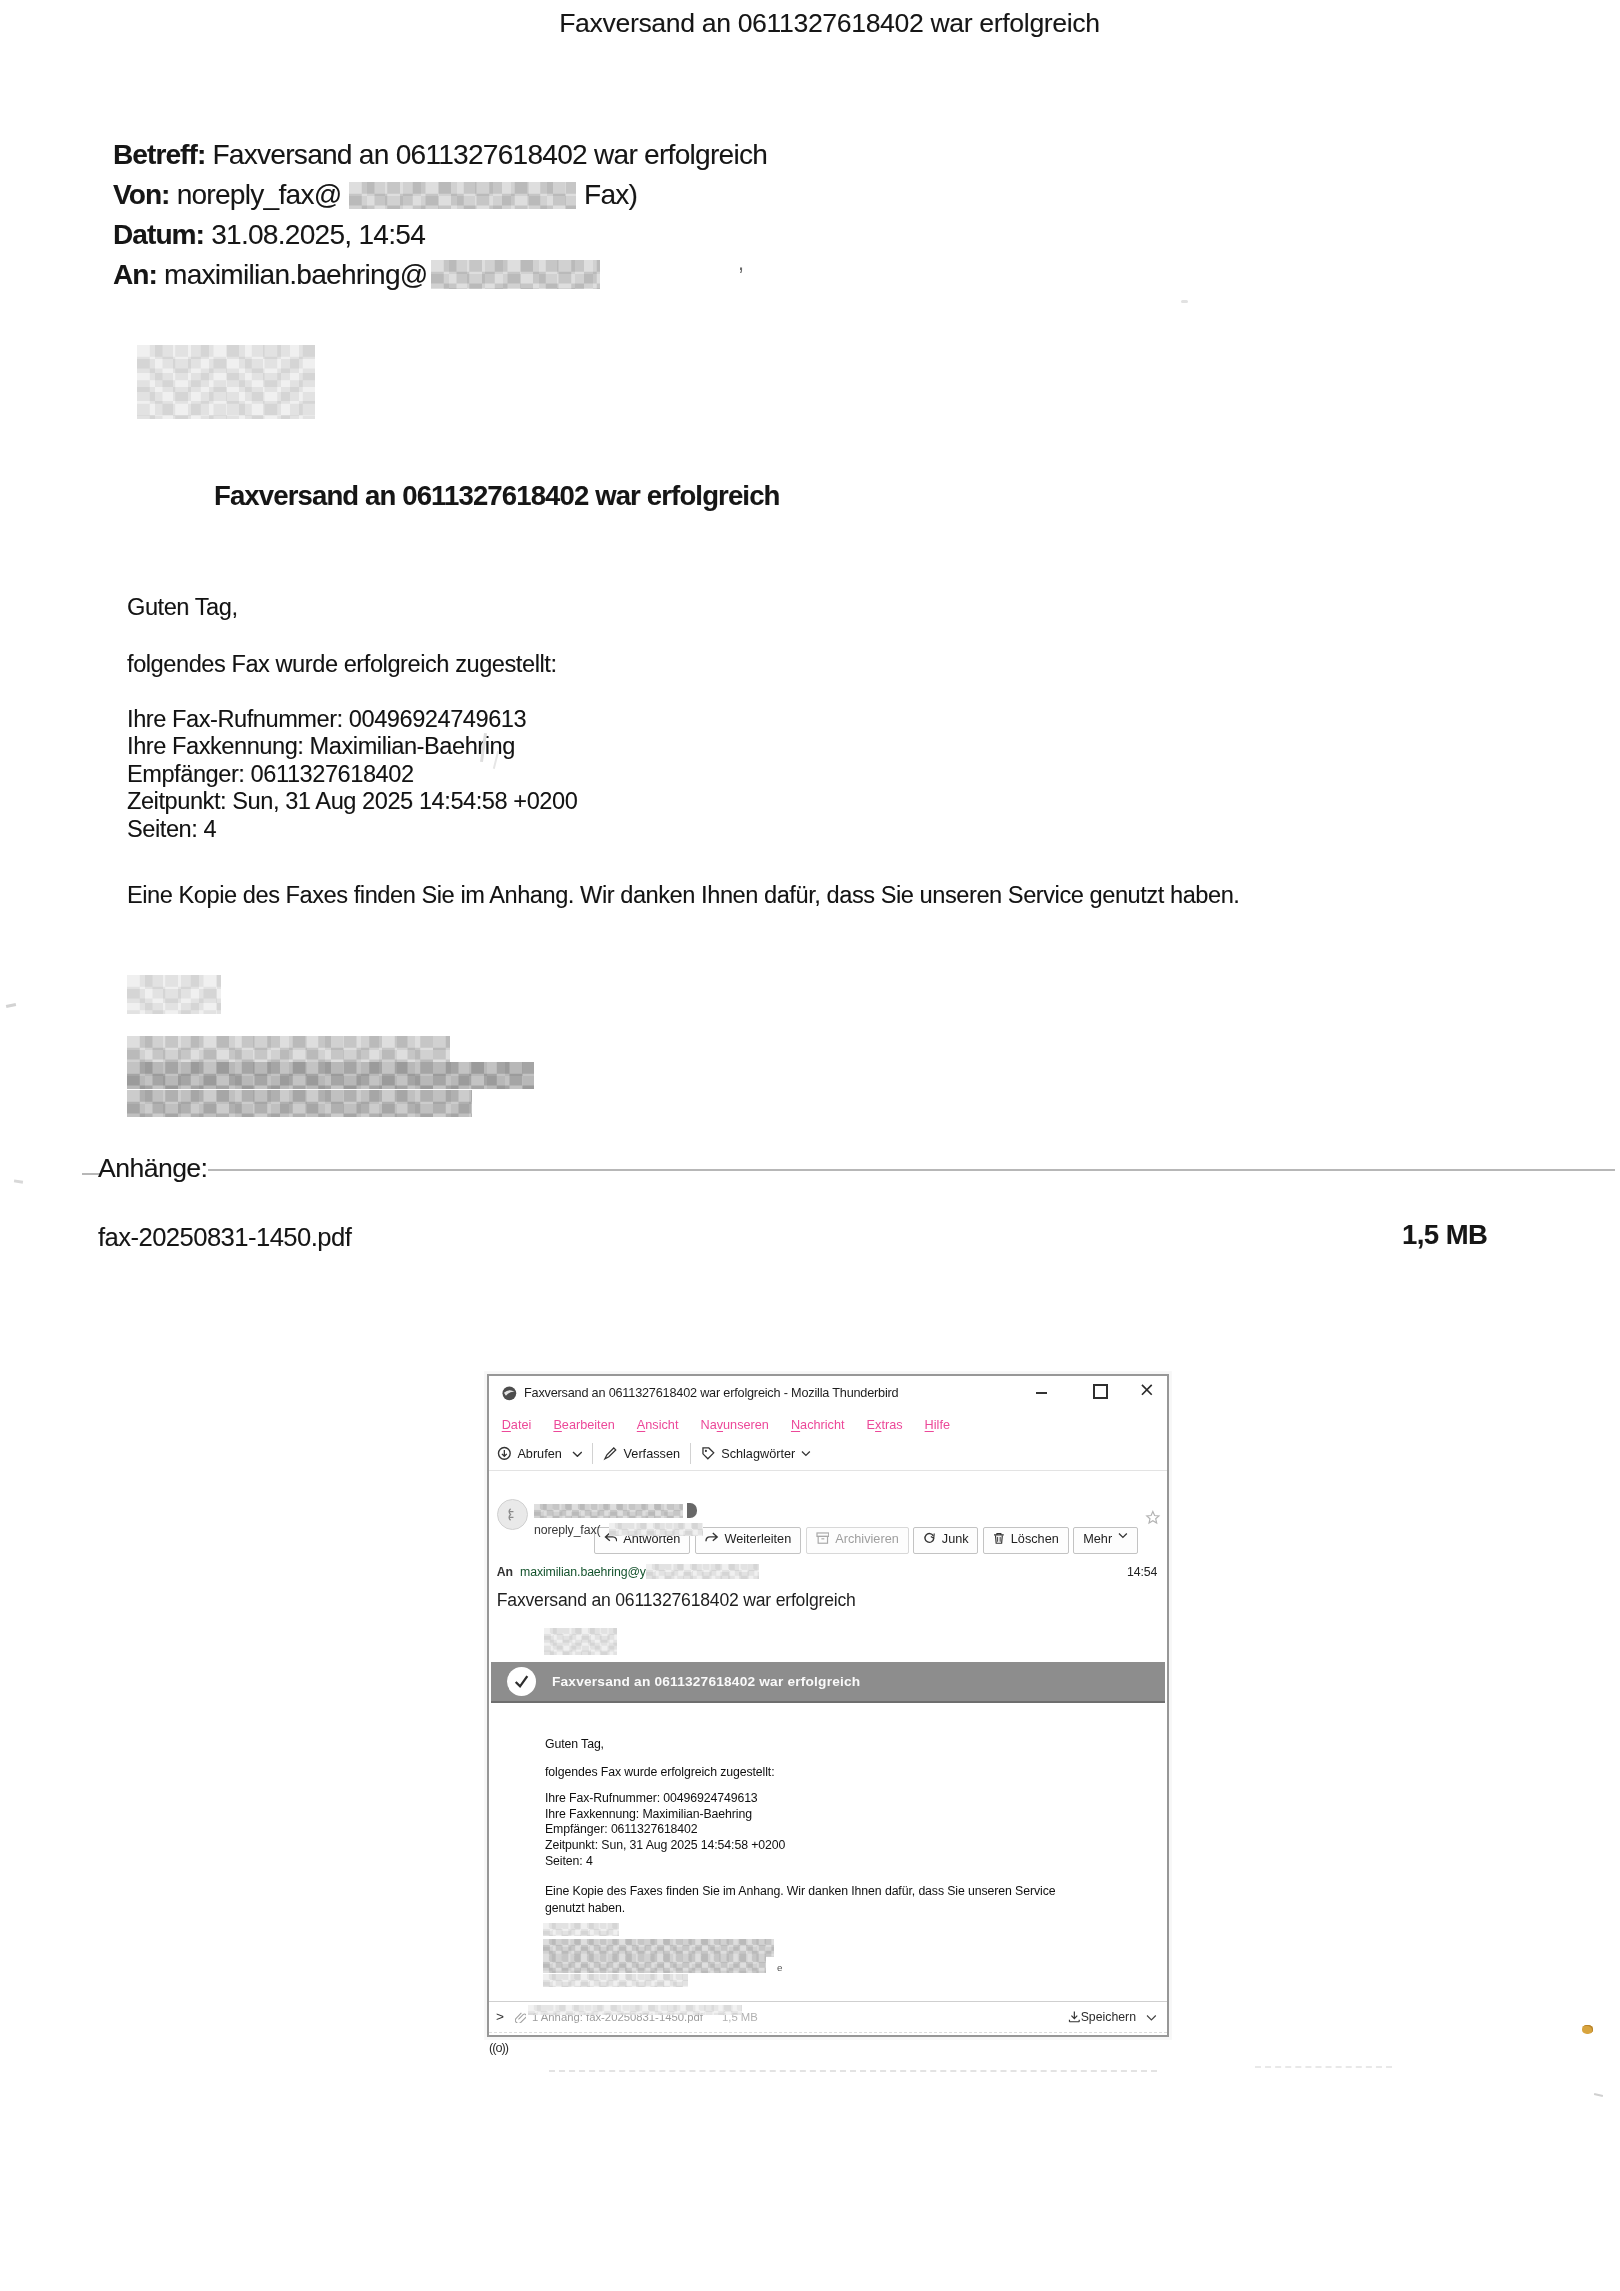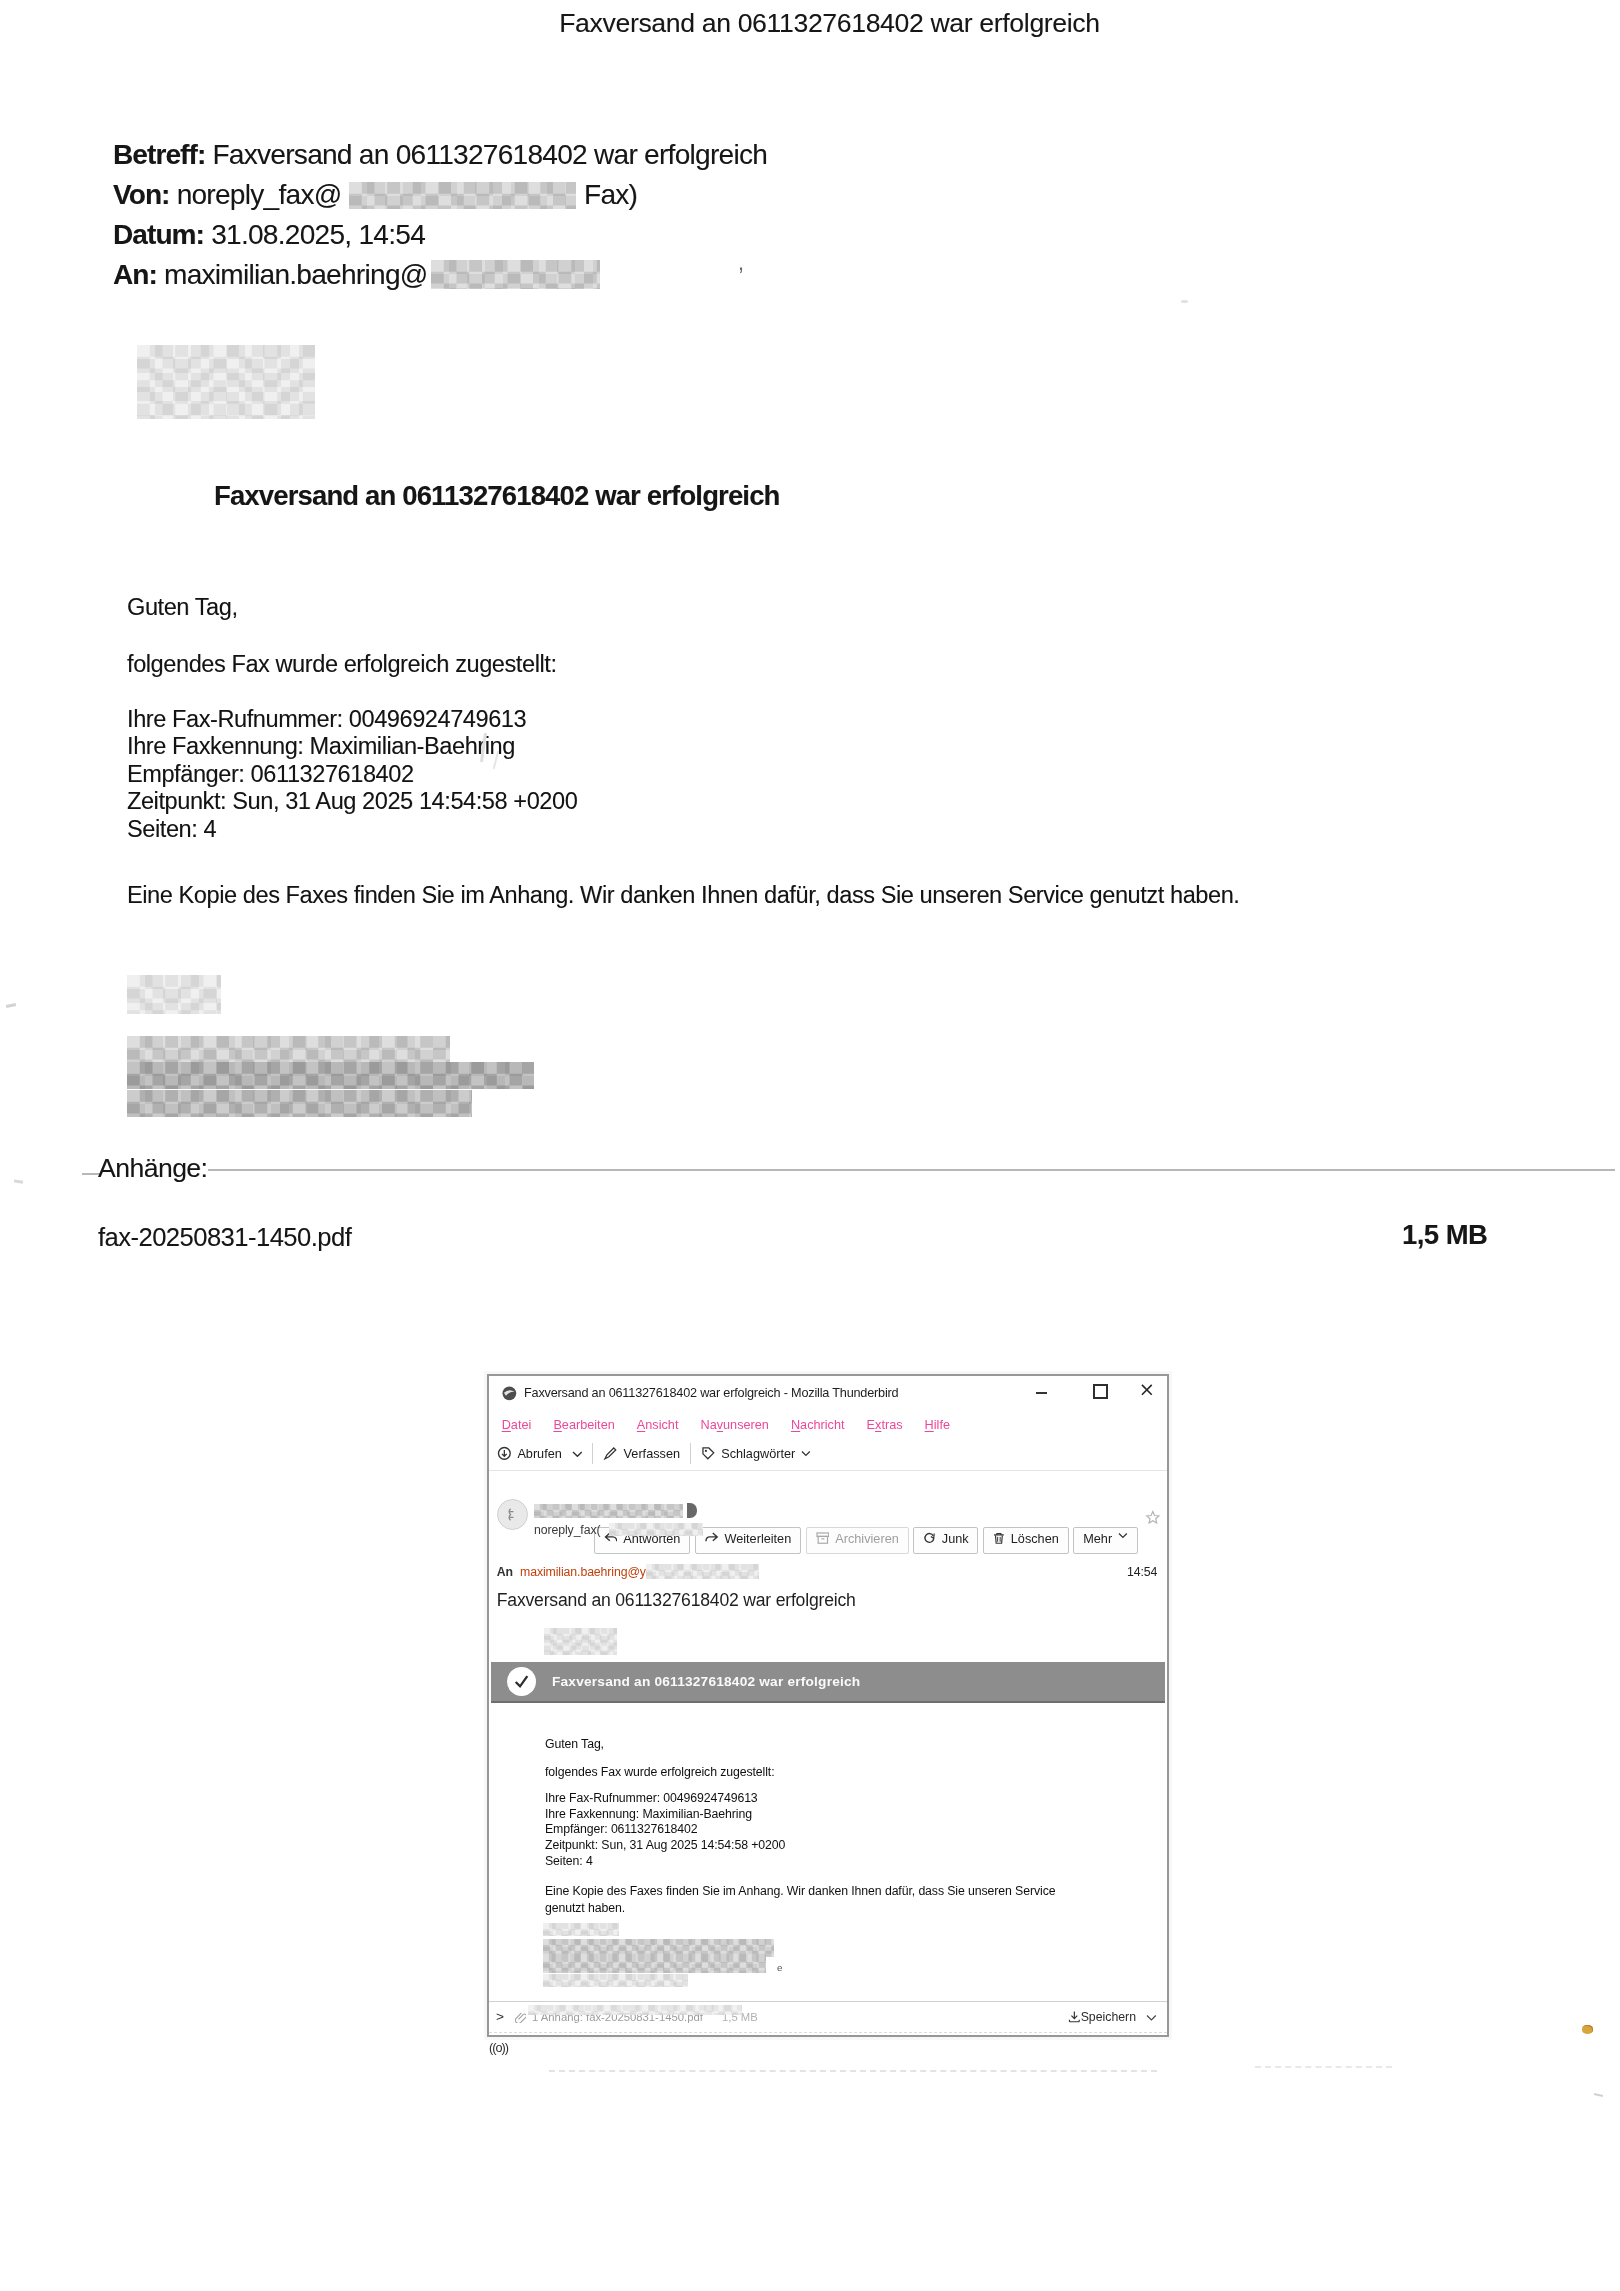--- a/index.html
+++ b/index.html
@@ -220,21 +220,21 @@
       <svg width="29" height="29" viewBox="0 0 30 30">
           <path d="M13,9 q-3,3 0,6 q-3,3 0,6 M12,12 h4 M12,18 h4" fill="none" stroke="#8a8a8a" stroke-width="1.3"></path>
         </svg>
     </div>
     <div class="abs pix pix-med pix-sm" style="left:45px;top:128px;width:149px;height:13.7px;"></div>
     <div class="abs" style="left:198px;top:127px;width:9.8px;height:14.7px;background:#686868;border-radius:0 6.9px 6.9px 0;"></div>
     <div class="abs emailtext" style="left:45px;top:147px;color:#3a3a3a;">noreply_fax(</div>
     <div class="abs pix pix-light pix-sm" style="left:120px;top:147px;width:94px;height:12.7px;"></div>
 
     <div class="abs emailtext" style="left:7.8px;top:189px;color:#333;font-weight:bold;">An</div>
-    <div class="abs emailtext" style="left:31px;top:189px;color:#c2410c;">maximilian.baehring@y</div>
+    <div class="abs emailtext" style="left:31px;top:189px;color:#14532d;">maximilian.baehring@y</div>
     <div class="abs pix pix-light pix-sm" style="left:157px;top:188px;width:113px;height:14.7px;"></div>
     <div class="abs emailtext" style="right:9.8px;top:189px;color:#222;">14:54</div>
 
     <div class="abs" style="left:7.8px;top:214px;font-size:17.6px;color:#1e1e1e;letter-spacing:-0.2px;">Faxversand an 0611327618402 war erfolgreich</div>
 
     <div class="abs pix pix-light pix-sm" style="left:55px;top:252px;width:73px;height:26.5px;"></div>
 
     <div class="abs" style="left:2px;top:286px;width:674px;height:39px;background:#8d8d8d;border-bottom:2.9px solid #6e6e6e;">
       <span class="abs" style="left:15.7px;top:4.9px;width:29px;height:29px;border-radius:50%;background:#fff;">
         <svg width="29" height="29" viewBox="0 0 30 30">

